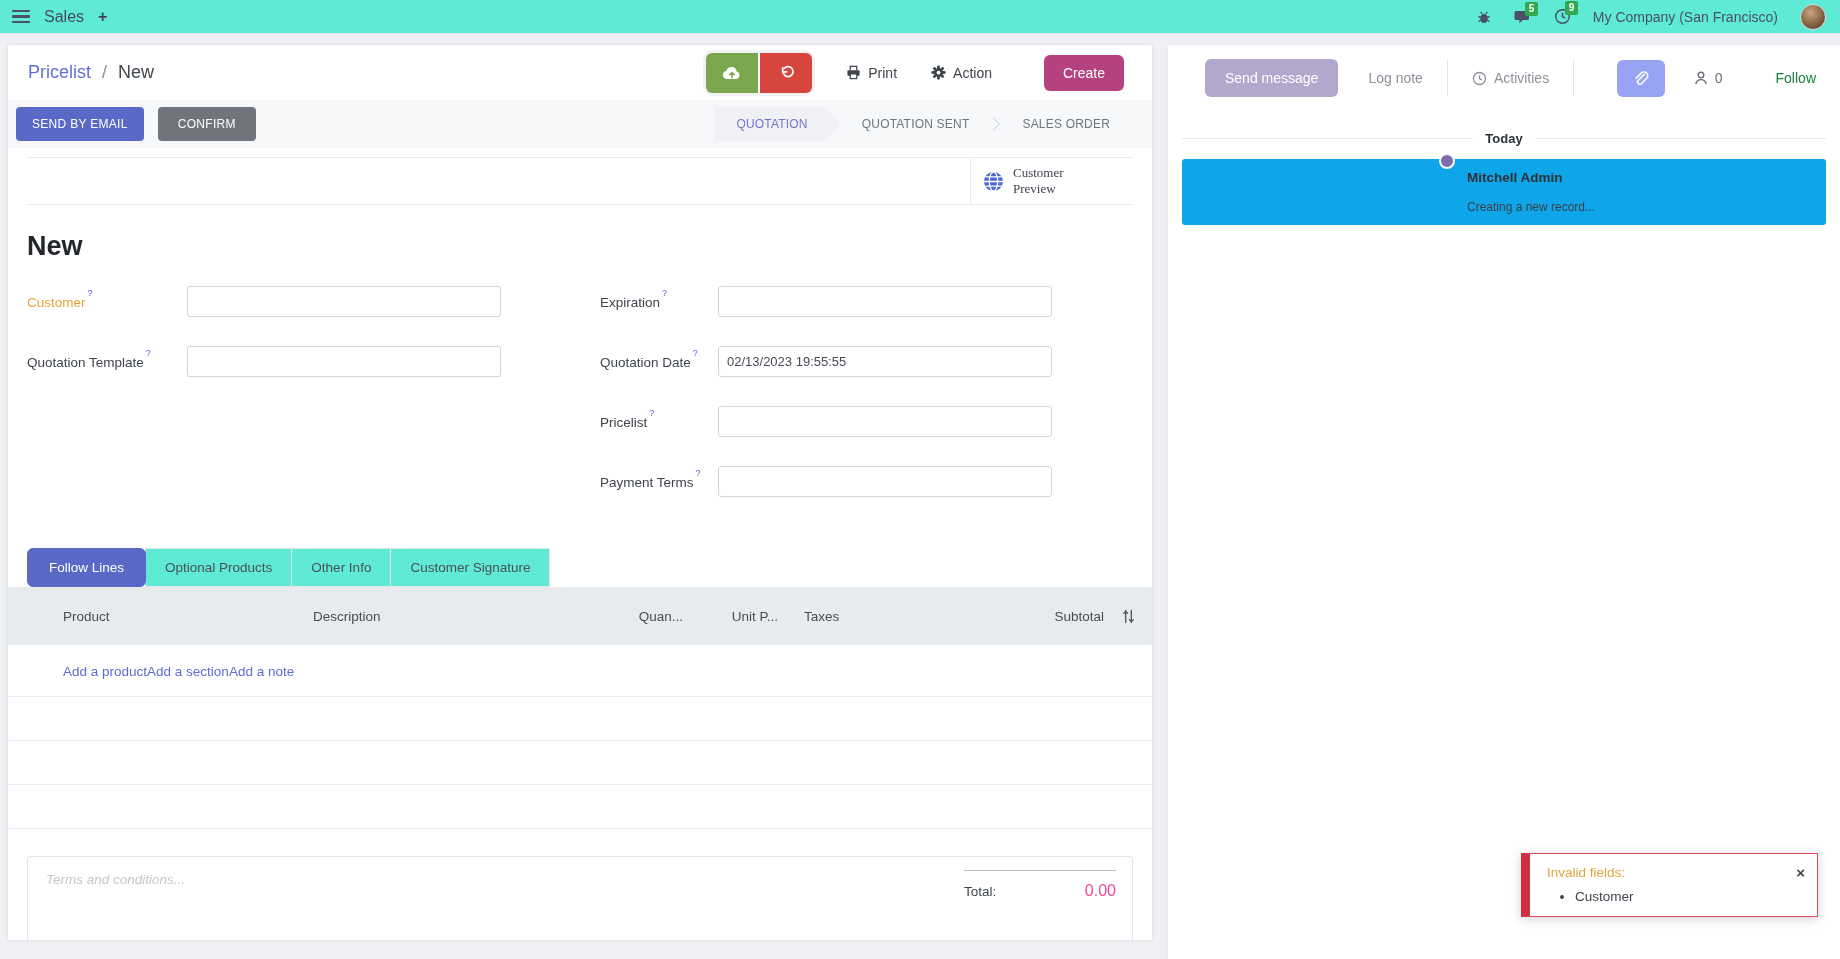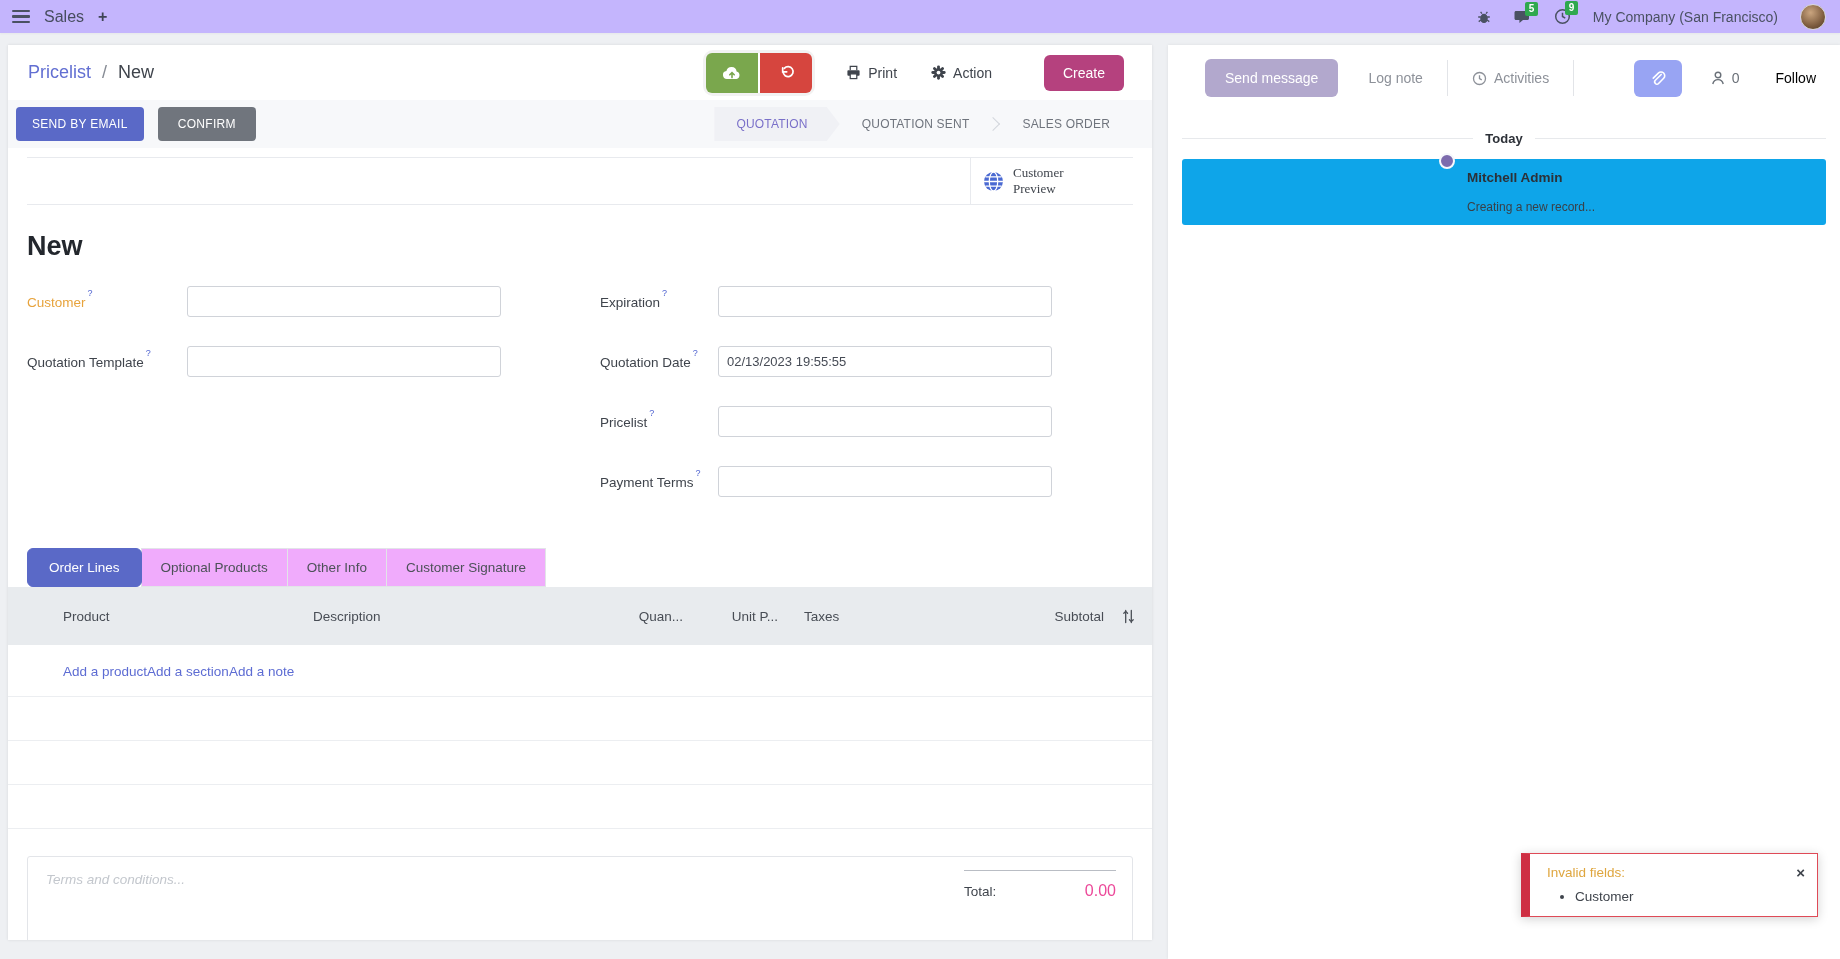--- a/index.html
+++ b/index.html
@@ -6,21 +6,21 @@
   body{
     width:1840px;height:959px;overflow:hidden;position:relative;
     background:#eef0f3;
     font-family:"Liberation Sans","DejaVu Sans",sans-serif;
     -webkit-font-smoothing:antialiased;
     color:#3f444c;
   }
   .icon{display:inline-block;vertical-align:middle;}
 
   
-  .navbar{position:absolute;left:0;top:0;width:100%;height:33px;background:#c4b5fd;
+  .navbar{position:absolute;left:0;top:0;width:100%;height:33px;background:#5eead4;
     display:flex;align-items:center;box-shadow:0 1px 2px rgba(0,0,0,.04);z-index:20;}
   .nav-left{display:flex;align-items:center;gap:14px;padding-left:12px;}
   .hamburger{width:18px;height:13px;display:flex;flex-direction:column;justify-content:space-between;cursor:pointer;}
   .hamburger span{display:block;height:2.4px;background:#4a5162;border-radius:1px;}
   .app-name{font-size:16px;color:#464c5e;font-weight:500;}
   .nav-plus{font-size:16px;font-weight:700;color:#3f4555;cursor:pointer;}
   .nav-right{margin-left:auto;display:flex;align-items:center;gap:22px;padding-right:14px;}
   .systray-item{position:relative;display:flex;align-items:center;color:#4a5162;cursor:pointer;}
   .badge{position:absolute;top:-7px;left:11px;background:#2fa84f;color:#fff;font-size:10px;
     line-height:1;padding:2px 4px;border-radius:2px;font-weight:700;}
@@ -80,21 +80,21 @@
   .col-right .field-label{width:118px;flex:0 0 118px;}
   .help-sup{font-size:9px;color:#4f63d0;position:relative;top:-5px;margin-left:2px;}
   .o-input{height:29px;border:1px solid #d0d3d9;border-radius:3px;background:#fff;
     font-size:13px;color:#464b55;padding:0 8px;font-family:inherit;outline:none;}
   .col-left .o-input{width:296px;}
   .col-right .o-input{width:316px;}
   .field-row.tall-gap{margin-bottom:16px;}
 
   
   .tabs{display:flex;align-items:stretch;margin:40px 19px 0;}
-  .tab{padding:11px 19px;font-size:13.5px;color:#4c5158;background:#f0abfc;border:1px solid #e2e4e8;
+  .tab{padding:11px 19px;font-size:13.5px;color:#4c5158;background:#5eead4;border:1px solid #e2e4e8;
     margin-left:-1px;cursor:pointer;display:flex;align-items:center;}
   .tab.active{background:#5a69c7;border-color:#5a69c7;color:#fff;border-radius:6px;margin-left:0;z-index:2;padding:11px 21px;}
 
   
   .table-head{background:#e8ebee;height:58px;display:flex;align-items:center;font-size:13.5px;color:#484d55;}
   .th{white-space:nowrap;overflow:hidden;}
   .th-product{flex:0 0 250px;padding-left:55px;}
   .th-desc{flex:0 0 290px;}
   .th-qty{flex:0 0 80px;text-align:right;}
   .th-unit{flex:0 0 95px;text-align:right;padding-right:4px;}
@@ -119,21 +119,21 @@
   
   .chatter-topbar{display:flex;align-items:center;padding:14px 24px 14px 37px;}
   .btn-send-message{background:#b2a8cd;color:#fff;border:none;border-radius:6px;font-size:14px;
     padding:11px 20px;cursor:pointer;font-family:inherit;}
   .chatter-link{font-size:14px;color:#8d9199;cursor:pointer;display:flex;align-items:center;gap:7px;}
   .log-note{margin-left:30px;}
   .vdivider{width:1px;height:36px;background:#e2e4e8;margin:0 24px;}
   .btn-attach{background:#98a4f3;border:none;border-radius:6px;width:48px;height:37px;cursor:pointer;
     display:flex;align-items:center;justify-content:center;margin-left:auto;}
   .followers{display:flex;align-items:center;gap:6px;color:#6a7078;font-size:14px;margin-left:28px;cursor:pointer;}
-  .follow-link{font-size:14px;color:#000000;margin-left:36px;cursor:pointer;}
+  .follow-link{font-size:14px;color:#15803d;margin-left:53px;cursor:pointer;}
   .today-divider{display:flex;align-items:center;margin:20px 14px 0;}
   .today-divider .line{flex:1;height:1px;background:#e7e9ec;}
   .today-divider .txt{font-size:13px;font-weight:700;color:#2d3138;margin:0 12px;}
   .message-item{margin:13px 14px 0;background:#0ea5e9;border-radius:3px;padding:9px 14px 11px;
     display:flex;gap:14px;align-items:flex-start;justify-content:center;}
   .avatar-wrap{position:relative;flex:0 0 40px;}
   .avatar-lg{width:40px;height:40px;border-radius:50%;
     background:radial-gradient(circle at 40% 32%,#caa57f,#7c5b3e 62%,#4a3826);}
   .presence-dot{position:absolute;right:-2px;bottom:-1px;width:12px;height:12px;border-radius:50%;
     background:#7c6bad;border:2px solid #f6f8fc;}
@@ -288,21 +288,21 @@
           <input class="o-input" value="" style="">
         </div>
         <div class="field-row" style="margin-top:29px;">
           <span class="field-label"><span>Payment Terms</span><sup class="help-sup">?</sup></span>
           <input class="o-input" value="" style="">
         </div>
       </div>
     </div>
 
     <div class="tabs">
-      <span class="tab active">Order Lines</span>
+      <span class="tab active">Follow Lines</span>
       <span class="tab">Optional Products</span>
       <span class="tab">Other Info</span>
       <span class="tab">Customer Signature</span>
     </div>
 
     <div class="table-head">
       <span class="th th-product">Product</span>
       <span class="th th-desc">Description</span>
       <span class="th th-qty">Quan...</span>
       <span class="th th-unit">Unit P...</span>

